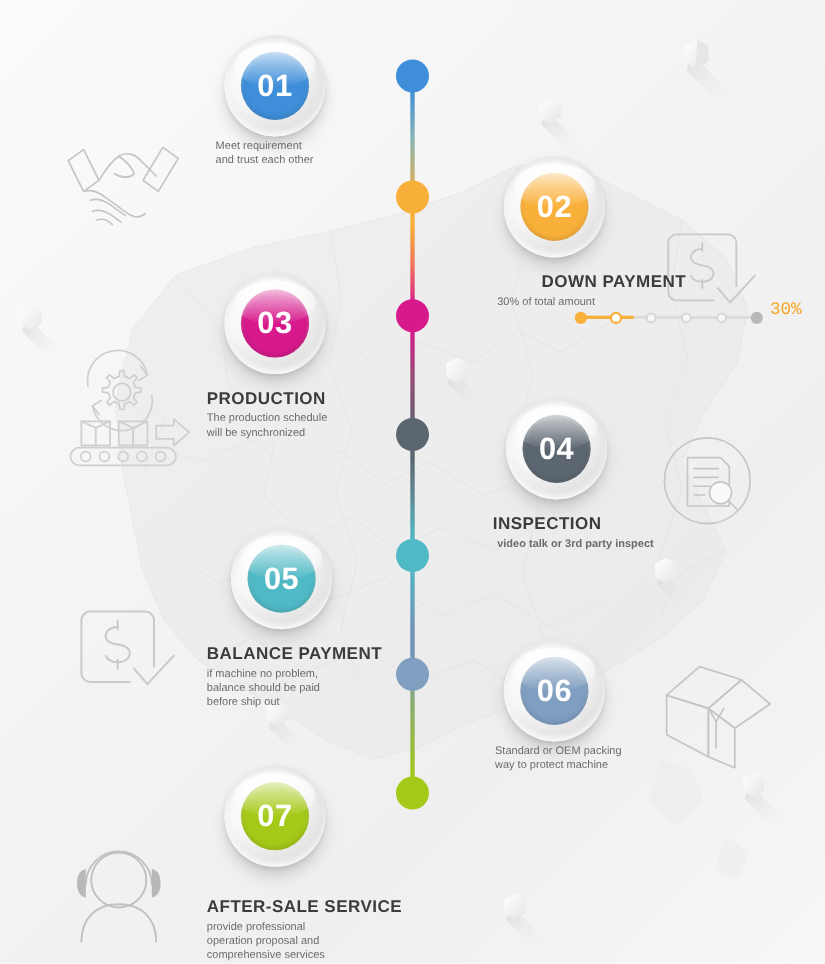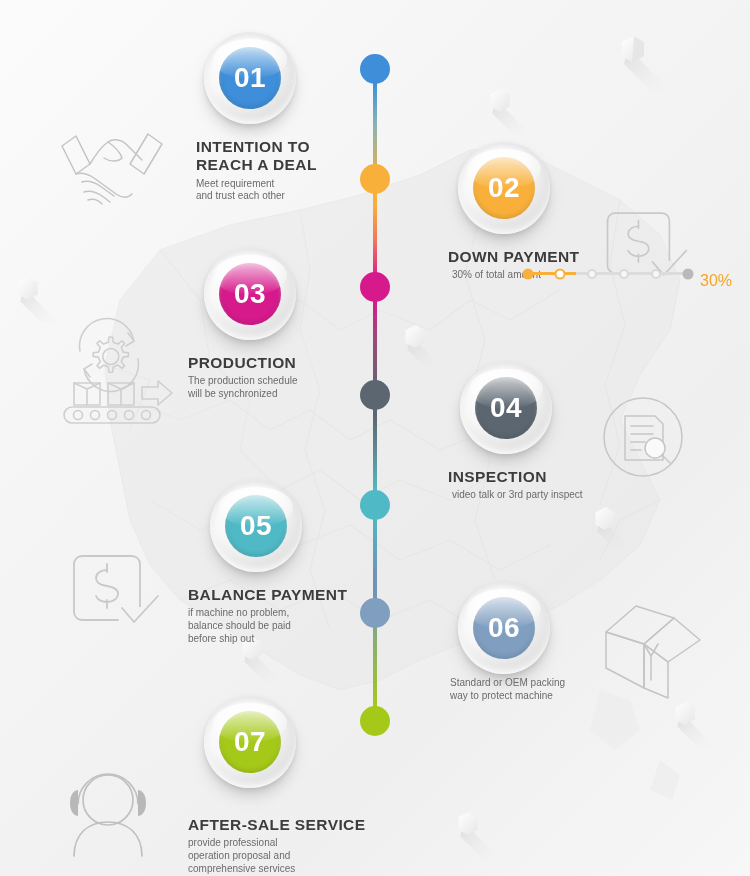--- a/index.html
+++ b/index.html
@@ -87,21 +87,21 @@
     text-transform: uppercase;
     white-space: pre-line;
   }
   .step-desc {
     font-size: 10px; color: #6b6b6b; line-height: 1.28;
     margin-top: 3px; white-space: pre-line;
   }
   .step.right .step-title, .step.right .step-desc { text-align: left; }
 
   
-  .meter { position: absolute; display: flex; align-items: flex-start; }
+  .meter { position: absolute; display: flex; align-items: flex-end; font-family: Liberation Mono, monospace; }
   .meter-track {
     position: relative; height: 3px;
   }
   .meter-fill { position: absolute; left: 0; top: 0; height: 3px; }
   .meter-rest { position: absolute; top: 0; height: 3px; background: #dcdcdc; }
   .mdot { position: absolute; top: 50%; transform: translate(-50%, -50%); border-radius: 50%; }
   .meter-label {
     margin-left: 12px; font-size: 16px; font-weight: 400;
   }
 
@@ -291,33 +291,31 @@
       <path d="M55 56 L55 80"></path>
     </g>
   </svg>
 
   <div class="step left" style="left:196px; top:32px; width:190px;">
     <div style="margin-left:8px;">
       <div class="badge">
         <div class="badge-inner" style="background:#3e8ed9;">01</div>
       </div>
     </div>
-    <div class="step-title" style="margin-top:14px;">INTENTION TO
-REACH A DEAL</div>
     <div class="step-desc">Meet requirement
 and trust each other</div>
   </div>
 
   <div class="step right" style="left:448px; top:142px; width:220px;">
     <div style="margin-left:10px;">
       <div class="badge">
         <div class="badge-inner" style="background:#f9b03a;">02</div>
       </div>
     </div>
-    <div class="step-title" style="margin-top:14px;">DOWN PAYMENT</div>
+    <div class="step-title" style="margin-top:14px;text-align:center;">DOWN PAYMENT</div>
     <div class="step-desc" style="margin-left:4px;">30% of total amount</div>
   </div>
 
   <div class="meter" style="left:528px; top:272px;">
     <div class="meter-track" style="width:160px;">
       <div class="meter-rest" style="left:0; width:160px;"></div>
       <div class="meter-fill" style="width:48px; background:#f9b03a;"></div>
       <div class="mdot" style="left:0px;   width:11px; height:11px; background:#f9b03a;"></div>
       <div class="mdot" style="left:32px;  width:11px; height:11px; background:#ffffff; border:2.5px solid #f9b03a;"></div>
       <div class="mdot" style="left:64px;  width:10px; height:10px; background:#f7f7f7; border:2px solid #d8d8d8;"></div>
@@ -339,21 +337,21 @@
 will be synchronized</div>
   </div>
 
   <div class="step right" style="left:448px; top:362px; width:220px;">
     <div style="margin-left:12px;">
       <div class="badge">
         <div class="badge-inner" style="background:#5c6670;">04</div>
       </div>
     </div>
     <div class="step-title" style="margin-top:14px;">INSPECTION</div>
-    <div class="step-desc" style="margin-left:4px;">video talk or 3rd party inspect</div>
+    <div class="step-desc" style="margin-left:4px;font-weight:bold;">video talk or 3rd party inspect</div>
   </div>
 
   <div class="step left" style="left:196px; top:480px; width:200px;">
     <div style="margin-left:14px;">
       <div class="badge">
         <div class="badge-inner" style="background:#4fb9c5;">05</div>
       </div>
     </div>
     <div class="step-title" style="margin-top:14px; margin-left:-8px;">BALANCE PAYMENT</div>
     <div class="step-desc" style="margin-left:-8px;">if machine no problem,

